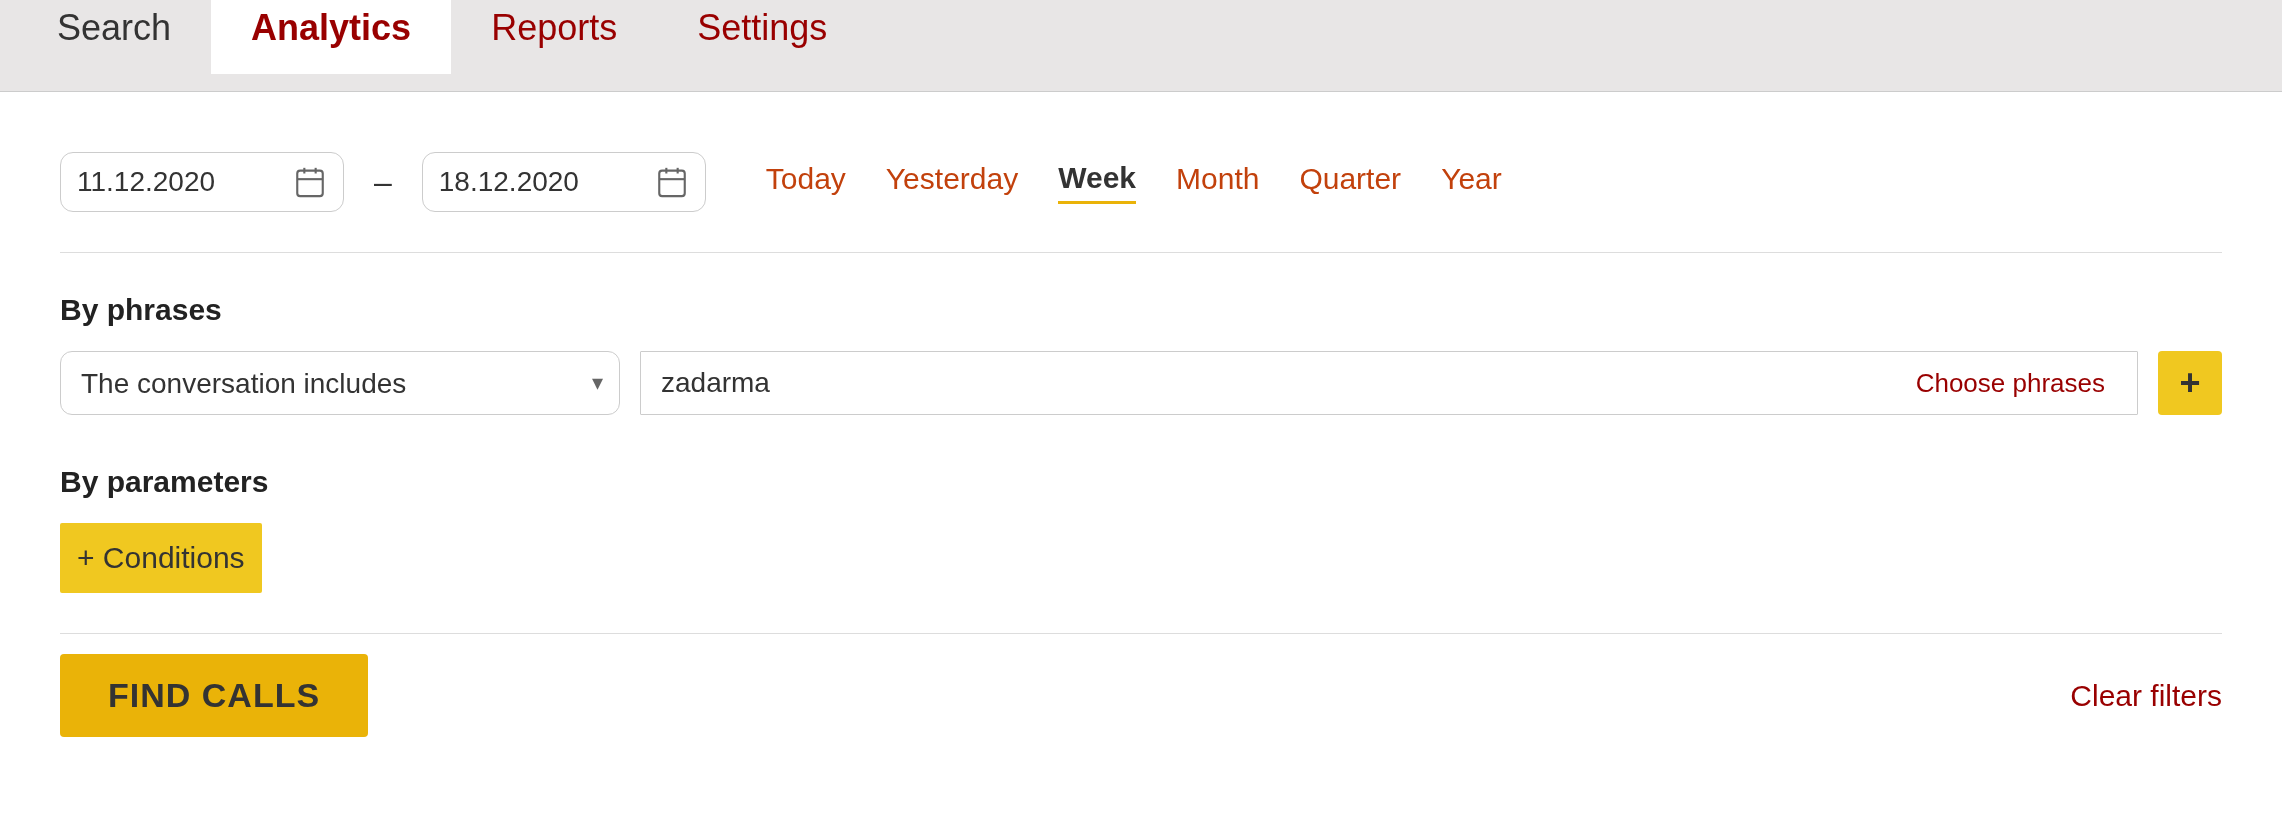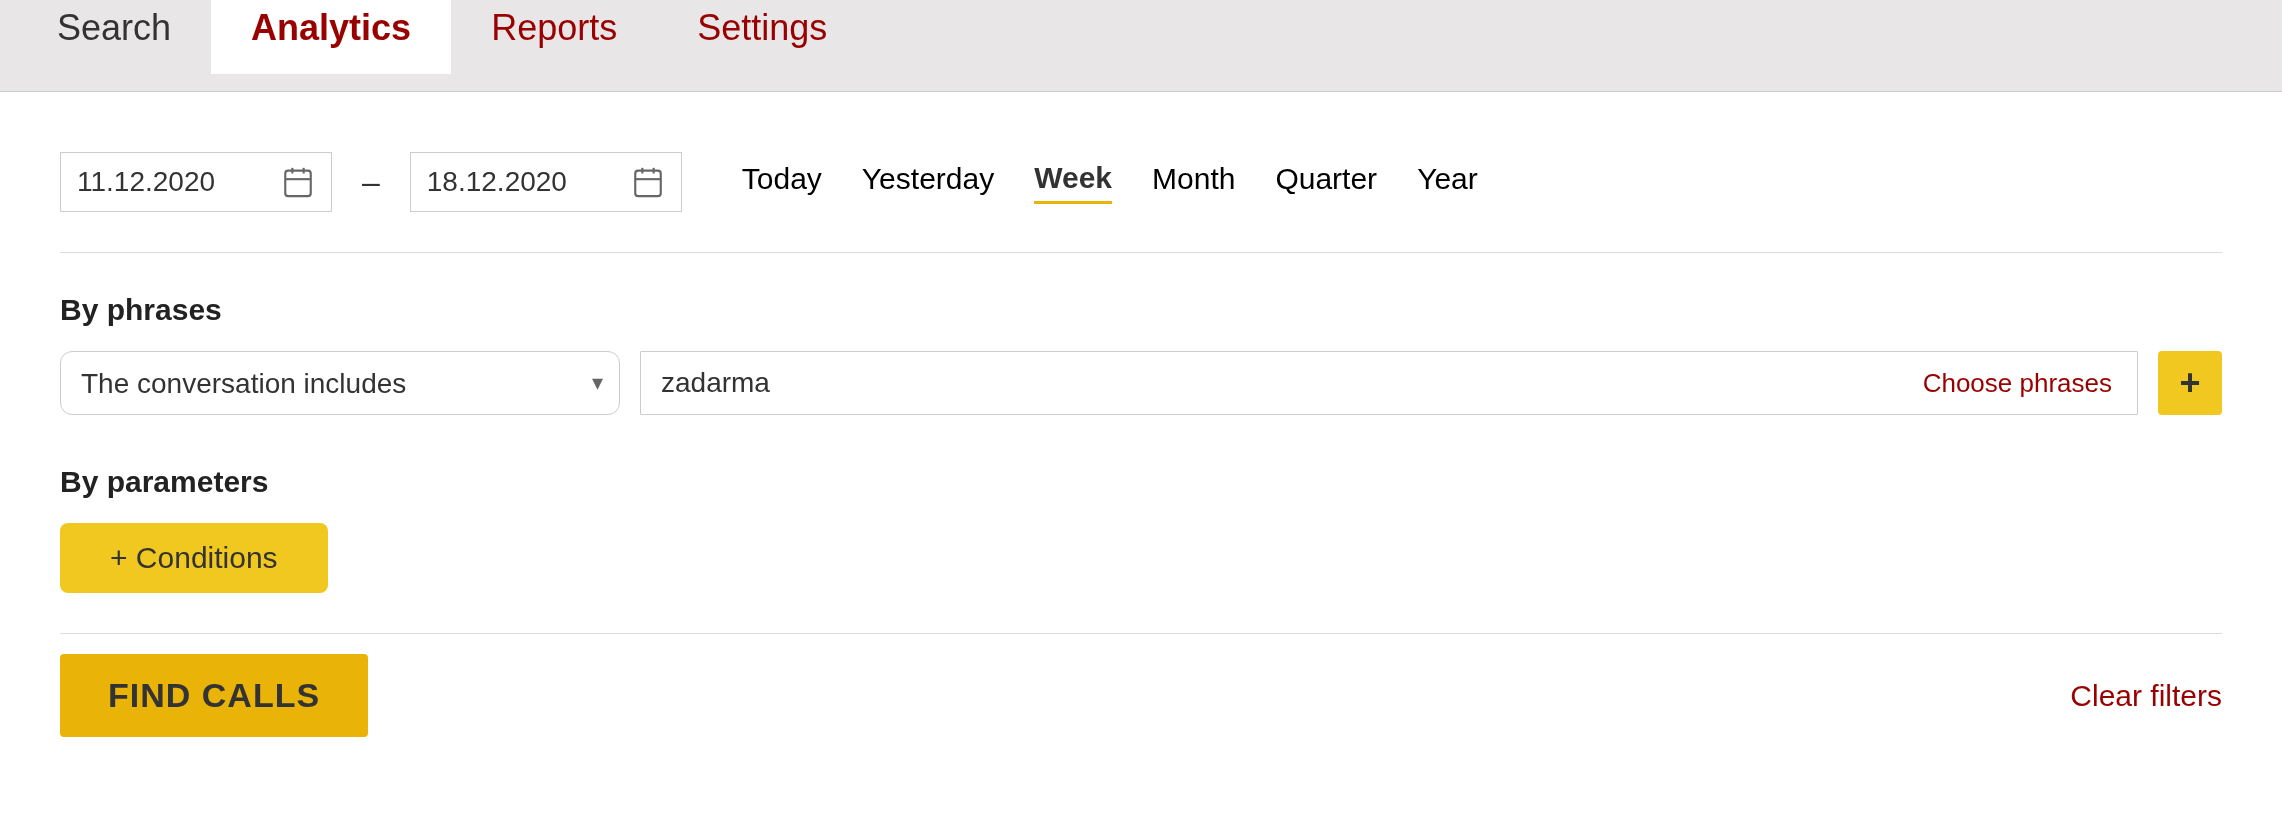--- a/index.html
+++ b/index.html
@@ -75,25 +75,25 @@
       display: flex;
       align-items: center;
       gap: 20px;
       margin-bottom: 40px;
     }
 
     .date-input-wrapper {
       display: flex;
       align-items: center;
       border: 1px solid #ccc;
-      border-radius: 0;
+      border-radius: 13px;
       padding: 8px 16px;
       background: #fff;
       height: 60px;
-      gap: 4px;
+      gap: 16px;
     }
 
     .date-input-wrapper input {
       border: none;
       outline: none;
       font-size: 28px;
       color: #333;
       width: 200px;
     }
 
@@ -112,21 +112,21 @@
 
     .date-shortcuts {
       display: flex;
       align-items: center;
       gap: 40px;
       margin-left: 40px;
     }
 
     .date-shortcut {
       font-size: 30px;
-      color: #000000;
+      color: #c2410c;
       cursor: pointer;
       font-weight: 400;
       text-decoration: none;
       padding-bottom: 6px;
     }
 
     .date-shortcut.active {
       color: #333;
       font-weight: 700;
       border-bottom: 3px solid #eab308;
@@ -202,21 +202,21 @@
       outline: none;
       font-size: 28px;
       color: #333;
       width: 100%;
       padding: 0 260px 0 20px;
       background: transparent;
     }
 
     .choose-phrases-btn {
       position: absolute;
-      right: 25px;
+      right: 32px;
       font-size: 26px;
       color: #990000;
       cursor: pointer;
       background: none;
       border: none;
       font-weight: 400;
     }
 
     .add-btn {
       width: 64px;
@@ -233,22 +233,22 @@
       justify-content: center;
     }
 
     
     .conditions-btn {
       display: inline-flex;
       align-items: center;
       gap: 14px;
       background: #f0c820;
       border: none;
-      border-radius: 8px;
-      padding: 18px 50px;
+      border-radius: 2px;
+      padding: 18px 17px;
       font-size: 30px;
       font-weight: 500;
       color: #333;
       cursor: pointer;
     }
 
     
     .bottom-row {
       display: flex;
       align-items: center;

